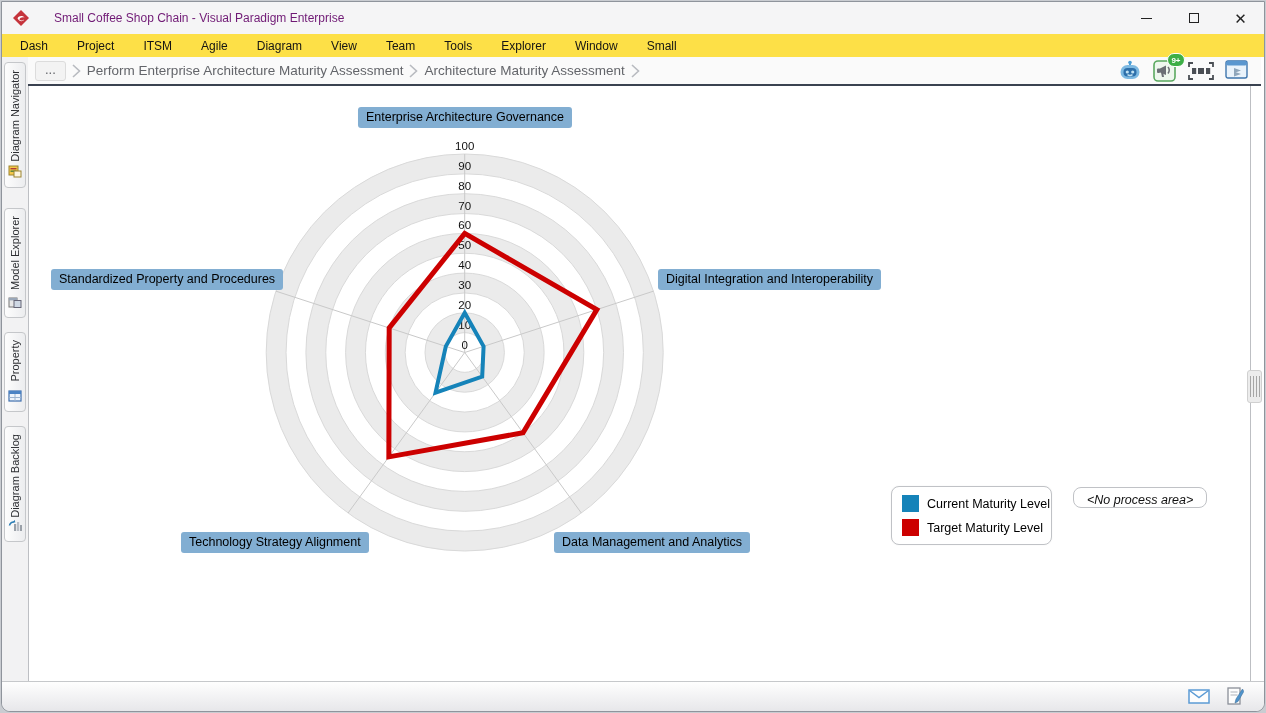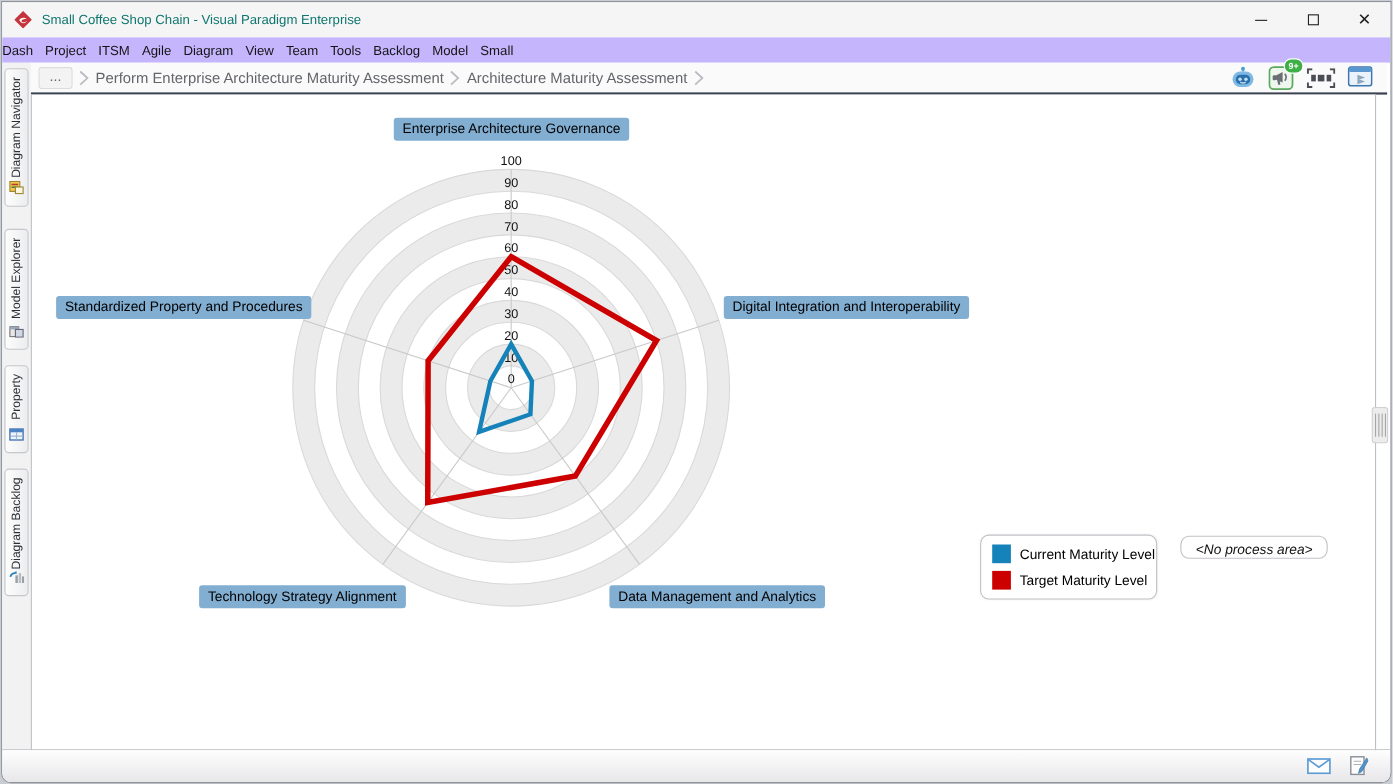--- a/index.html
+++ b/index.html
@@ -5,30 +5,30 @@
   * { box-sizing: border-box; margin: 0; padding: 0; }
   html,body { width:1266px; height:713px; }
   body { background:#c9ccd1; font-family:"Liberation Sans", sans-serif; -webkit-font-smoothing:antialiased; }
   .window { position:relative; width:1264px; height:711px; margin:1px; background:#fff;
             border:1px solid #8f949c; border-radius:0 0 9px 9px; overflow:hidden; }
 
   
   .titlebar { position:absolute; top:0; left:0; right:0; height:32px; background:#f5f5f6;
               display:flex; align-items:center; }
   .app-logo { margin:0 9px 0 11px; display:flex; }
-  .title-text { font-size:12px; color:#0f766e; }
+  .title-text { font-size:12px; color:#701a75;margin-left:16px; }
   .win-controls { position:absolute; right:0; top:0; height:32px; display:flex; }
   .win-btn { width:47px; height:32px; display:flex; align-items:center; justify-content:center; cursor:default; }
   .glyph-min { width:11px; height:0; border-top:1.4px solid #222; display:block; }
   .glyph-max { width:10px; height:10px; border:1.4px solid #222; display:block; }
   .glyph-close { font-size:15px; color:#222; line-height:1; }
 
   
-  .menubar { position:absolute; top:32px; left:0; right:0; height:23px; background:#c4b5fd;
-             display:flex; align-items:center; gap:11px; }
+  .menubar { position:absolute; top:32px; left:0; right:0; height:23px; background:#fde047;
+             display:flex; align-items:center; padding-left:18px; gap:29px; }
   .menu-item { font-size:12px; color:#141414; white-space:nowrap; cursor:default; }
 
   
   .toolbar-row { position:absolute; top:55px; left:26px; right:3px; height:29px; background:#fafafa;
                  border-bottom:2px solid #3a4250; display:flex; align-items:center; }
   .breadcrumb { display:flex; align-items:center; gap:5px; padding-left:7px; flex:1; min-width:0; }
   .bc-ellipsis { font-size:13px; color:#63656a; border:1px solid #dcdcdc; background:#f3f3f3;
                  border-radius:3px; padding:0 9px 3px; line-height:15px; }
   .bc-item { font-size:13.5px; color:#63656a; white-space:nowrap; }
   .bc-chevron { display:flex; }
@@ -99,22 +99,22 @@
 
   <div class="menubar">
       <span class="menu-item">Dash</span>
       <span class="menu-item">Project</span>
       <span class="menu-item">ITSM</span>
       <span class="menu-item">Agile</span>
       <span class="menu-item">Diagram</span>
       <span class="menu-item">View</span>
       <span class="menu-item">Team</span>
       <span class="menu-item">Tools</span>
-      <span class="menu-item">Backlog</span>
-      <span class="menu-item">Model</span>
+      <span class="menu-item">Explorer</span>
+      <span class="menu-item">Window</span>
       <span class="menu-item">Small</span>
     </div>
 
   <div class="toolbar-row">
     <div class="breadcrumb">
         <span class="bc-ellipsis">...</span>
         <span class="bc-chevron">
           <svg width="11" height="16" viewBox="0 0 11 16">
             <path d="M2 2 L8.5 8 L2 14" fill="none" stroke="#b8bbc0" stroke-width="1.6"></path>
           </svg>

